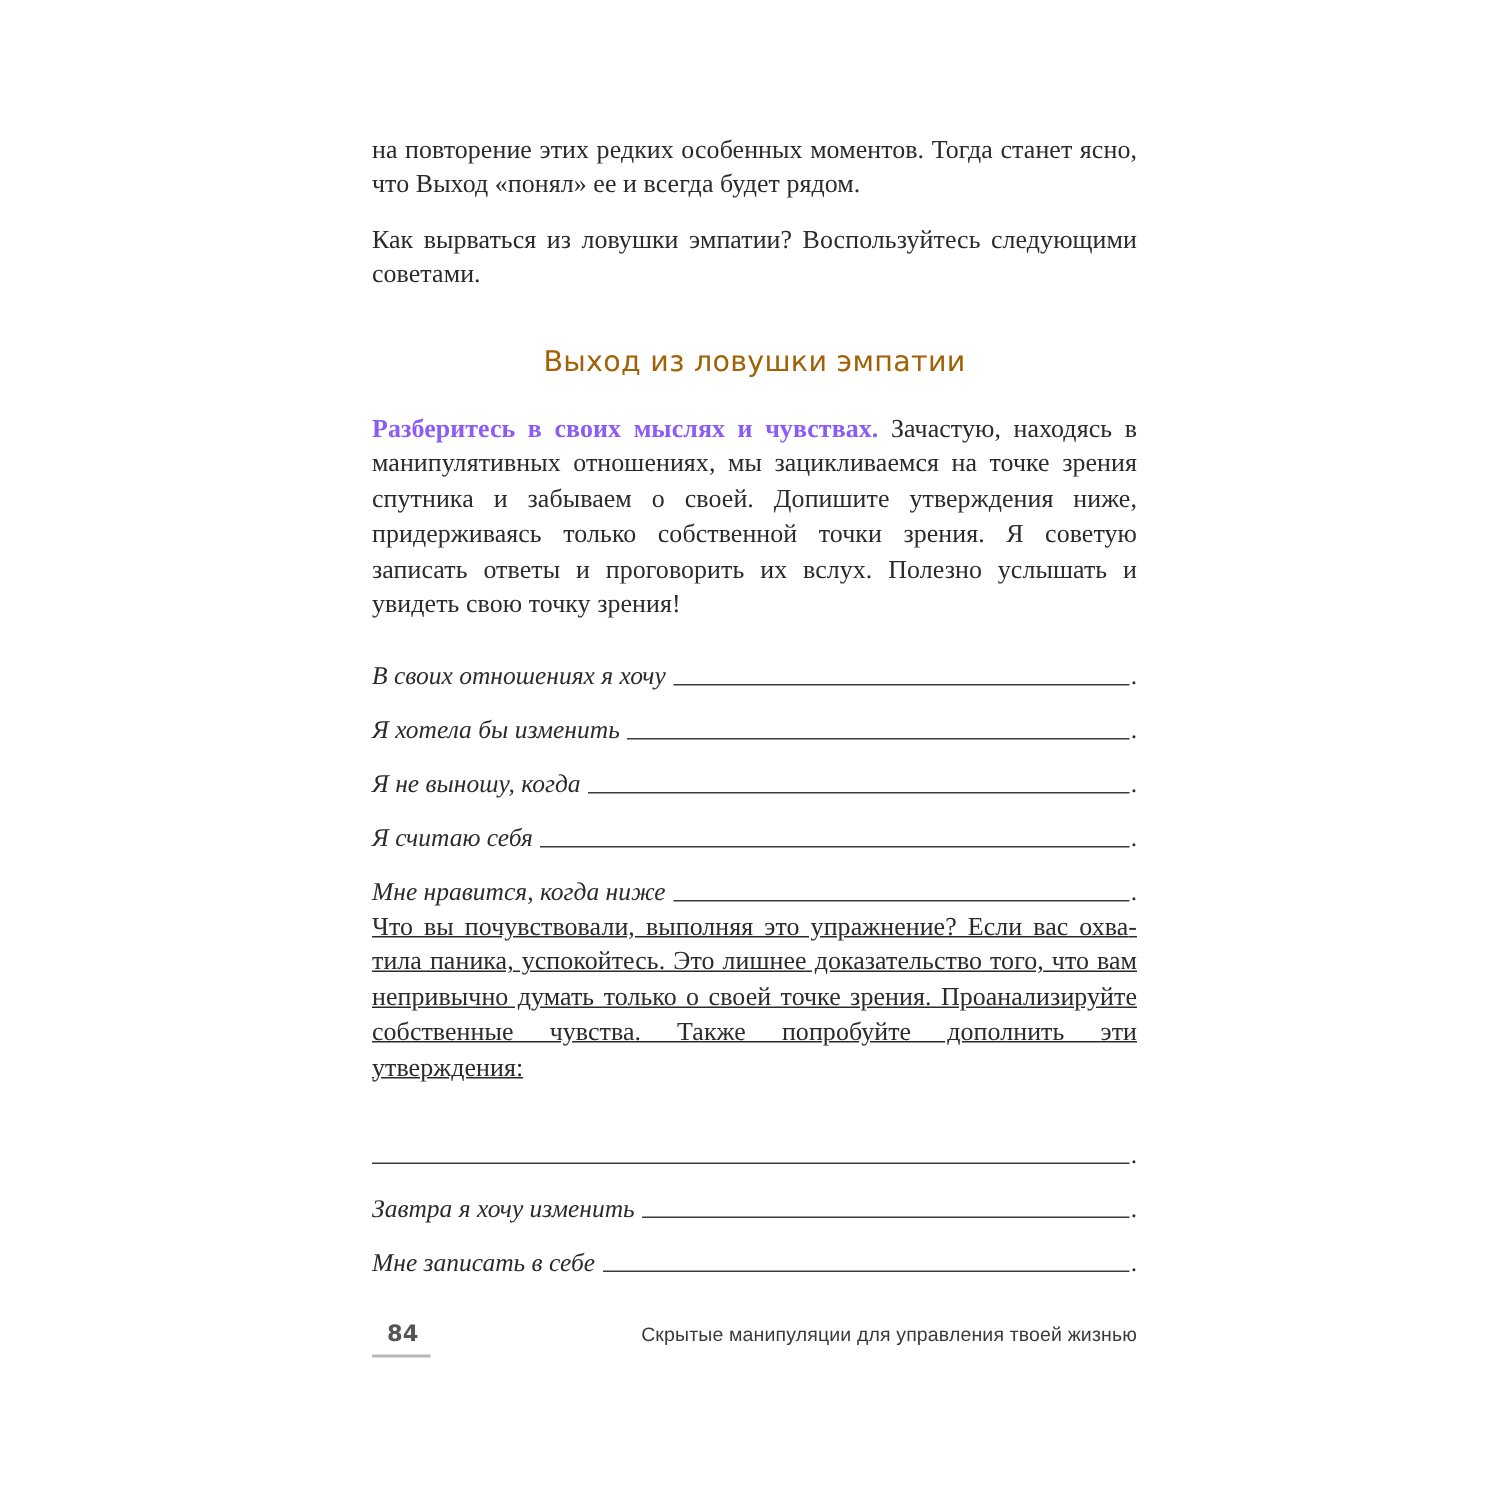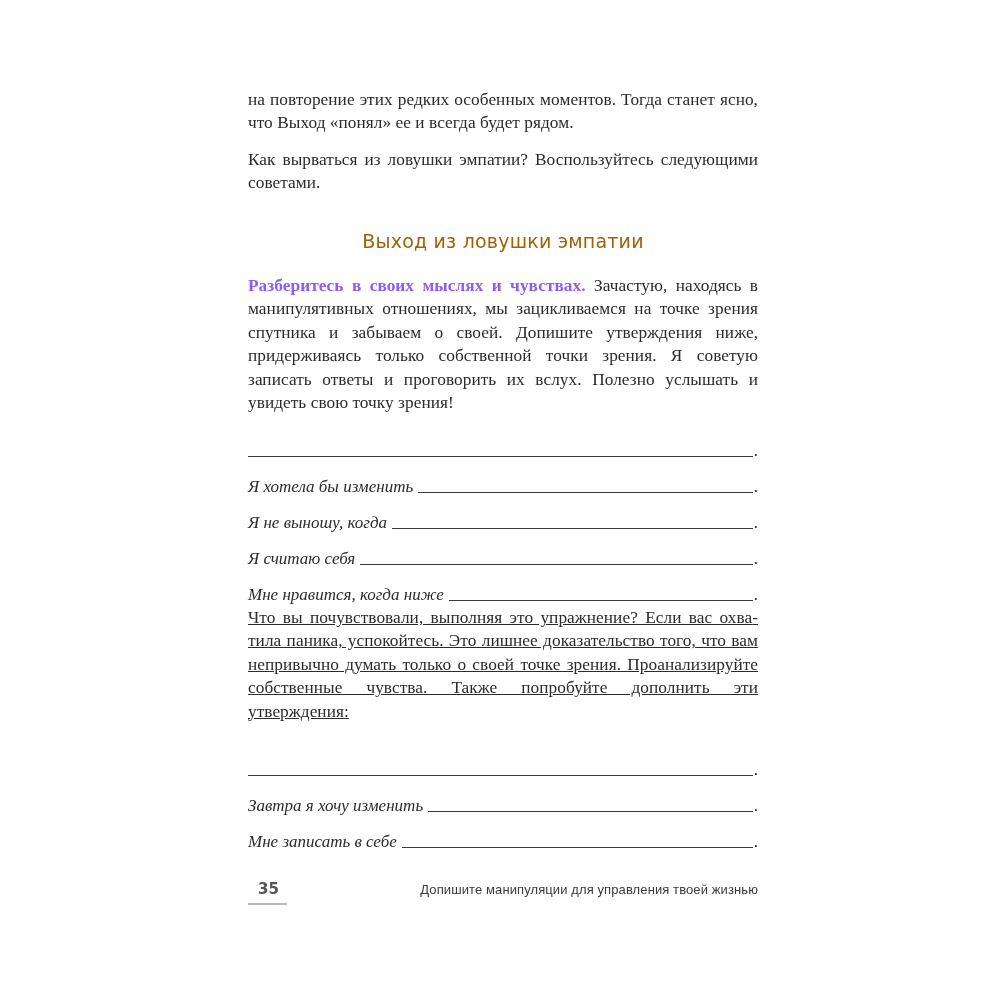--- a/index.html
+++ b/index.html
@@ -123,20 +123,21 @@
   <p class="body p1 last-left">на повторение этих редких особенных моментов. Тогда станет ясно, что Выход «понял» ее и всегда будет рядом.</p>
 
   <p class="body p2 last-left">Как вырваться из ловушки эмпатии? Воспользуйтесь следую­щими советами.</p>
 
   <div class="heading">Выход из ловушки эмпатии</div>
 
   <p class="body p3 last-left"><b>Разберитесь в своих мыслях и чувствах.</b><span> Зачастую, находясь в манипулятивных отношениях, мы зацикливаемся на точке зрения спутника и забываем о своей. Допишите утверждения ниже, придерживаясь только собственной точки зрения. Я сове­тую записать ответы и проговорить их вслух. Полезно услышать и увидеть свою точку зрения!</span></p>
 
   <div class="fill-list first">
     <div class="fill-item">
+      <span class="label">В своих отношениях я хочу</span>
       <span class="blank"></span>
       <span class="dot">.</span>
     </div>
     <div class="fill-item">
       <span class="label">Я хотела бы изменить</span>
       <span class="blank"></span>
       <span class="dot">.</span>
     </div>
     <div class="fill-item">
       <span class="label">Я не выношу, когда</span>
@@ -170,16 +171,16 @@
     <div class="fill-item">
       <span class="label">Мне записать в себе</span>
       <span class="blank"></span>
       <span class="dot">.</span>
     </div>
   </div>
 
 </div>
 
 <div class="footer">
-  <span class="page-number">35</span>
+  <span class="page-number">84</span>
   <div class="page-number-rule"></div>
-  <span class="running-title">Допишите манипуляции для управления твоей жизнью</span>
+  <span class="running-title">Скрытые манипуляции для управления твоей жизнью</span>
 </div>
 
 </body></html>

